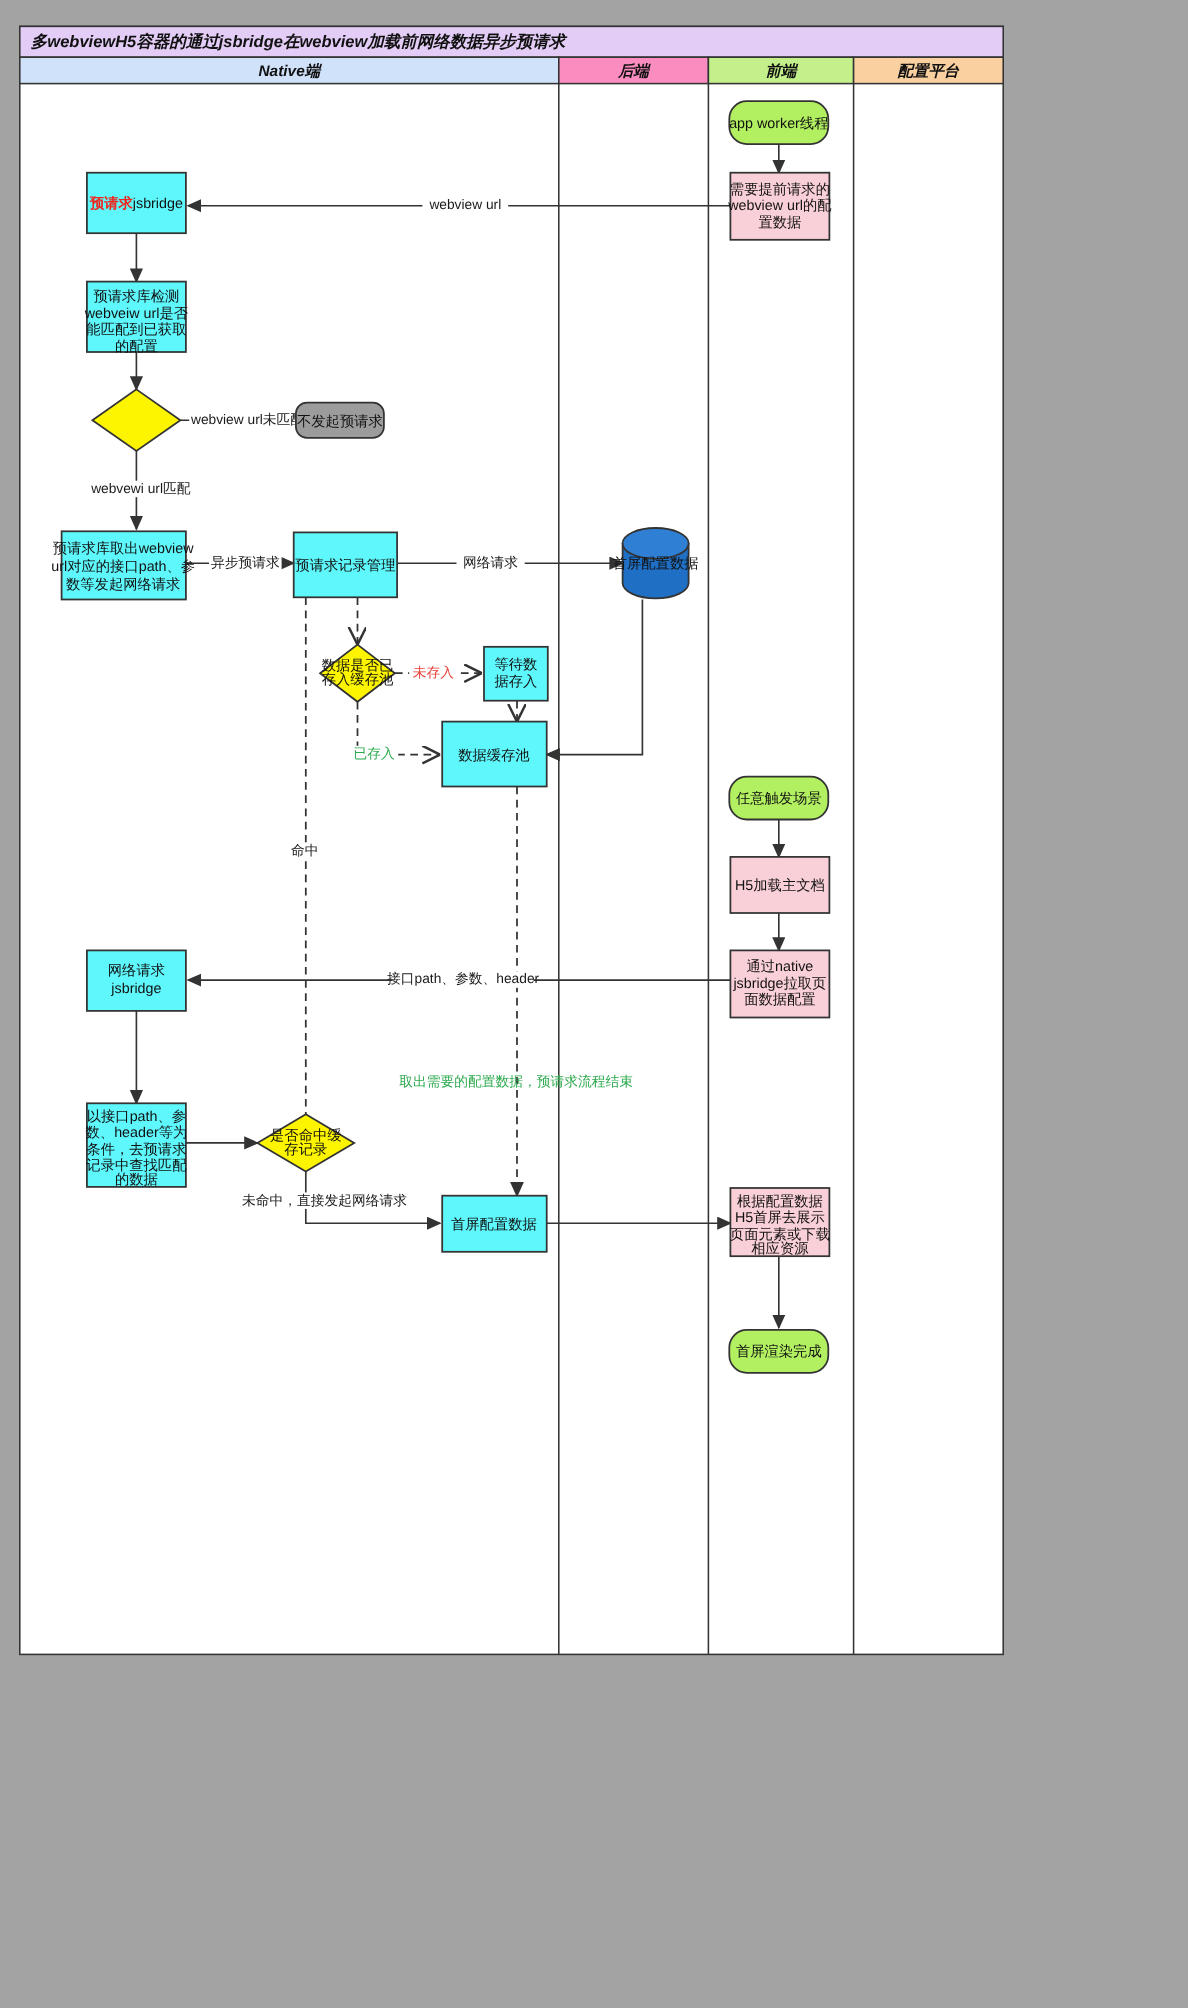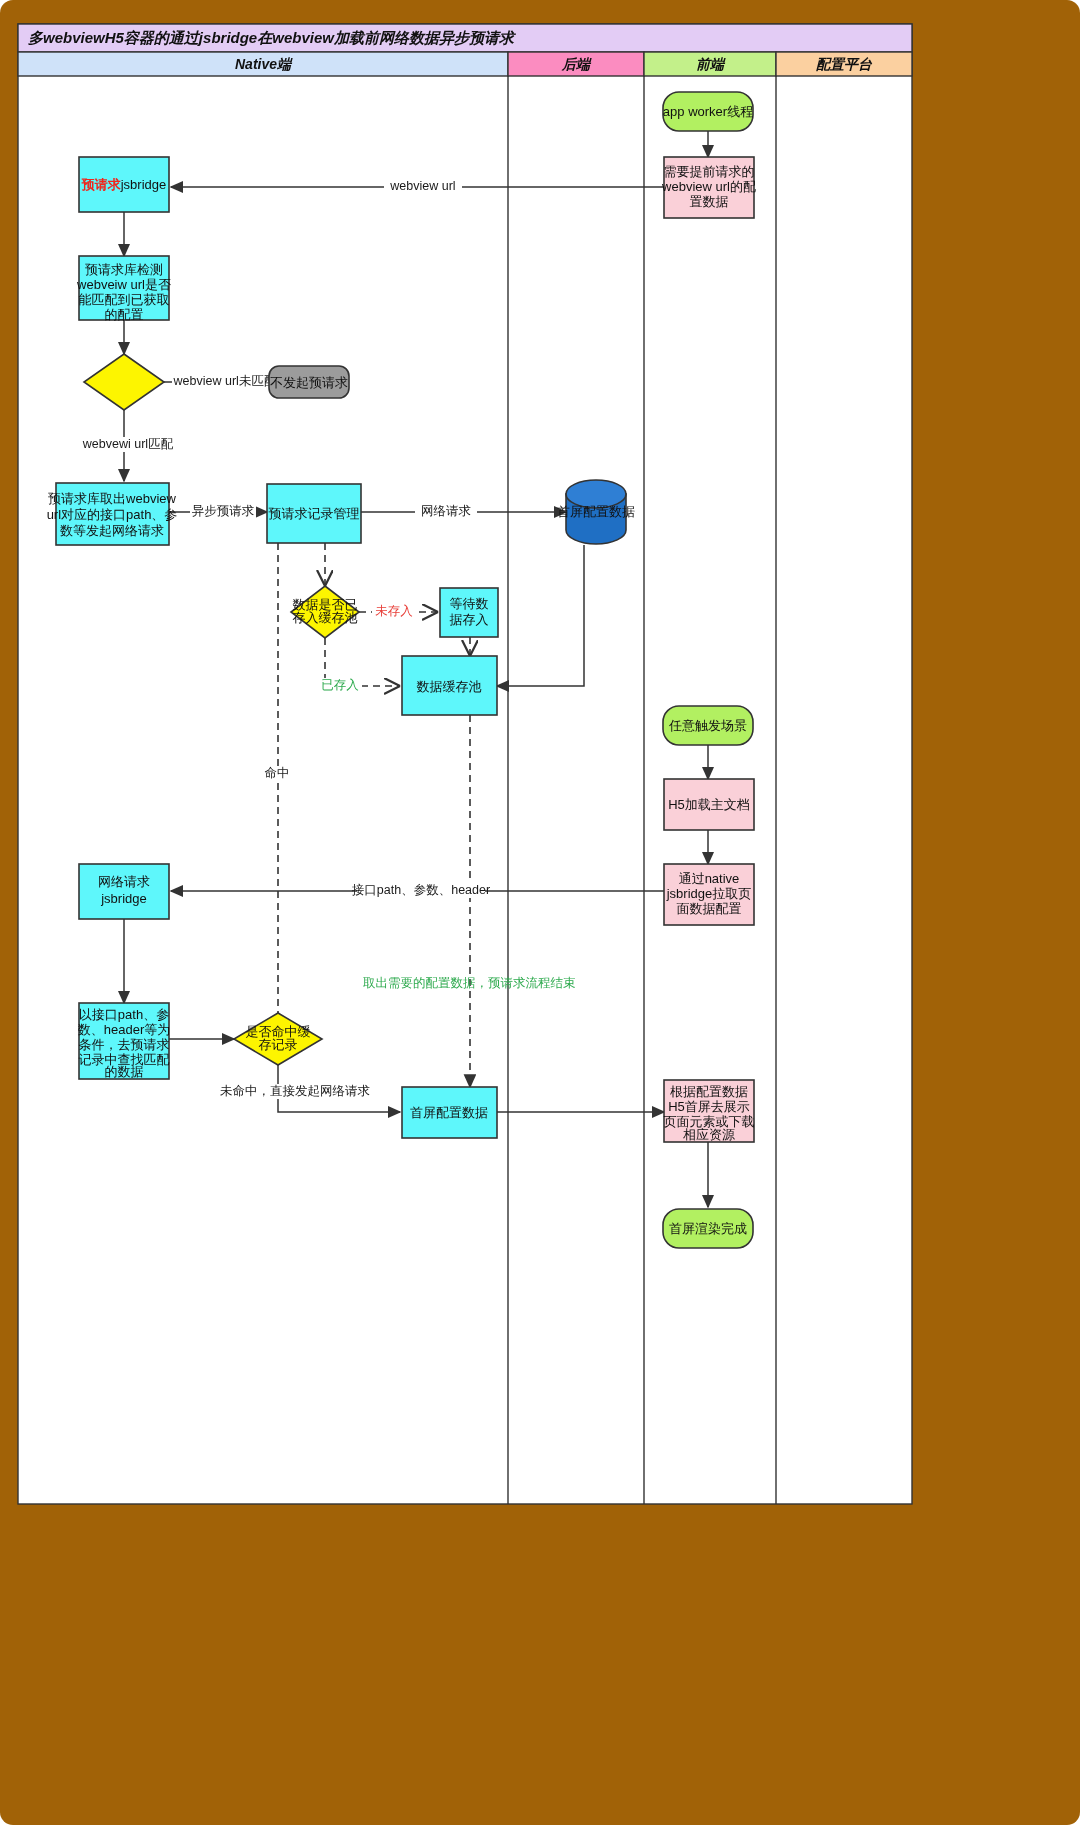--- a/index.html
+++ b/index.html
@@ -1,17 +1,17 @@
 <!DOCTYPE html>
 <html><head>
 <meta charset="utf-8">
 <style>
   html,body{margin:0;padding:0;background:#ffffff;}
   body{font-family:"Liberation Sans","DejaVu Sans",sans-serif;}
-  #page{position:relative;width:1080px;height:1825px;background:#a16207;overflow:hidden;border-radius:13px;}
+  #page{position:relative;width:1080px;height:1825px;background:#a3a3a3;overflow:hidden;}
   #diagram{position:absolute;left:0;top:0;}
   svg text{font-family:"Liberation Sans","DejaVu Sans",sans-serif;}
   .nodetext{font-size:13px;fill:#111111;}
   .lanehdr{font-size:14px;font-style:italic;font-weight:bold;fill:#111111;}
   .title{font-size:15px;font-style:italic;font-weight:bold;fill:#111111;}
   .edgelbl{font-size:12.5px;fill:#1a1a1a;}
   .edgelbl-red{font-size:12.5px;fill:#e8403a;}
   .edgelbl-green{font-size:12.5px;fill:#2eaa4e;}
   .note-green{font-size:12.5px;fill:#2eaa4e;}
 </style>

